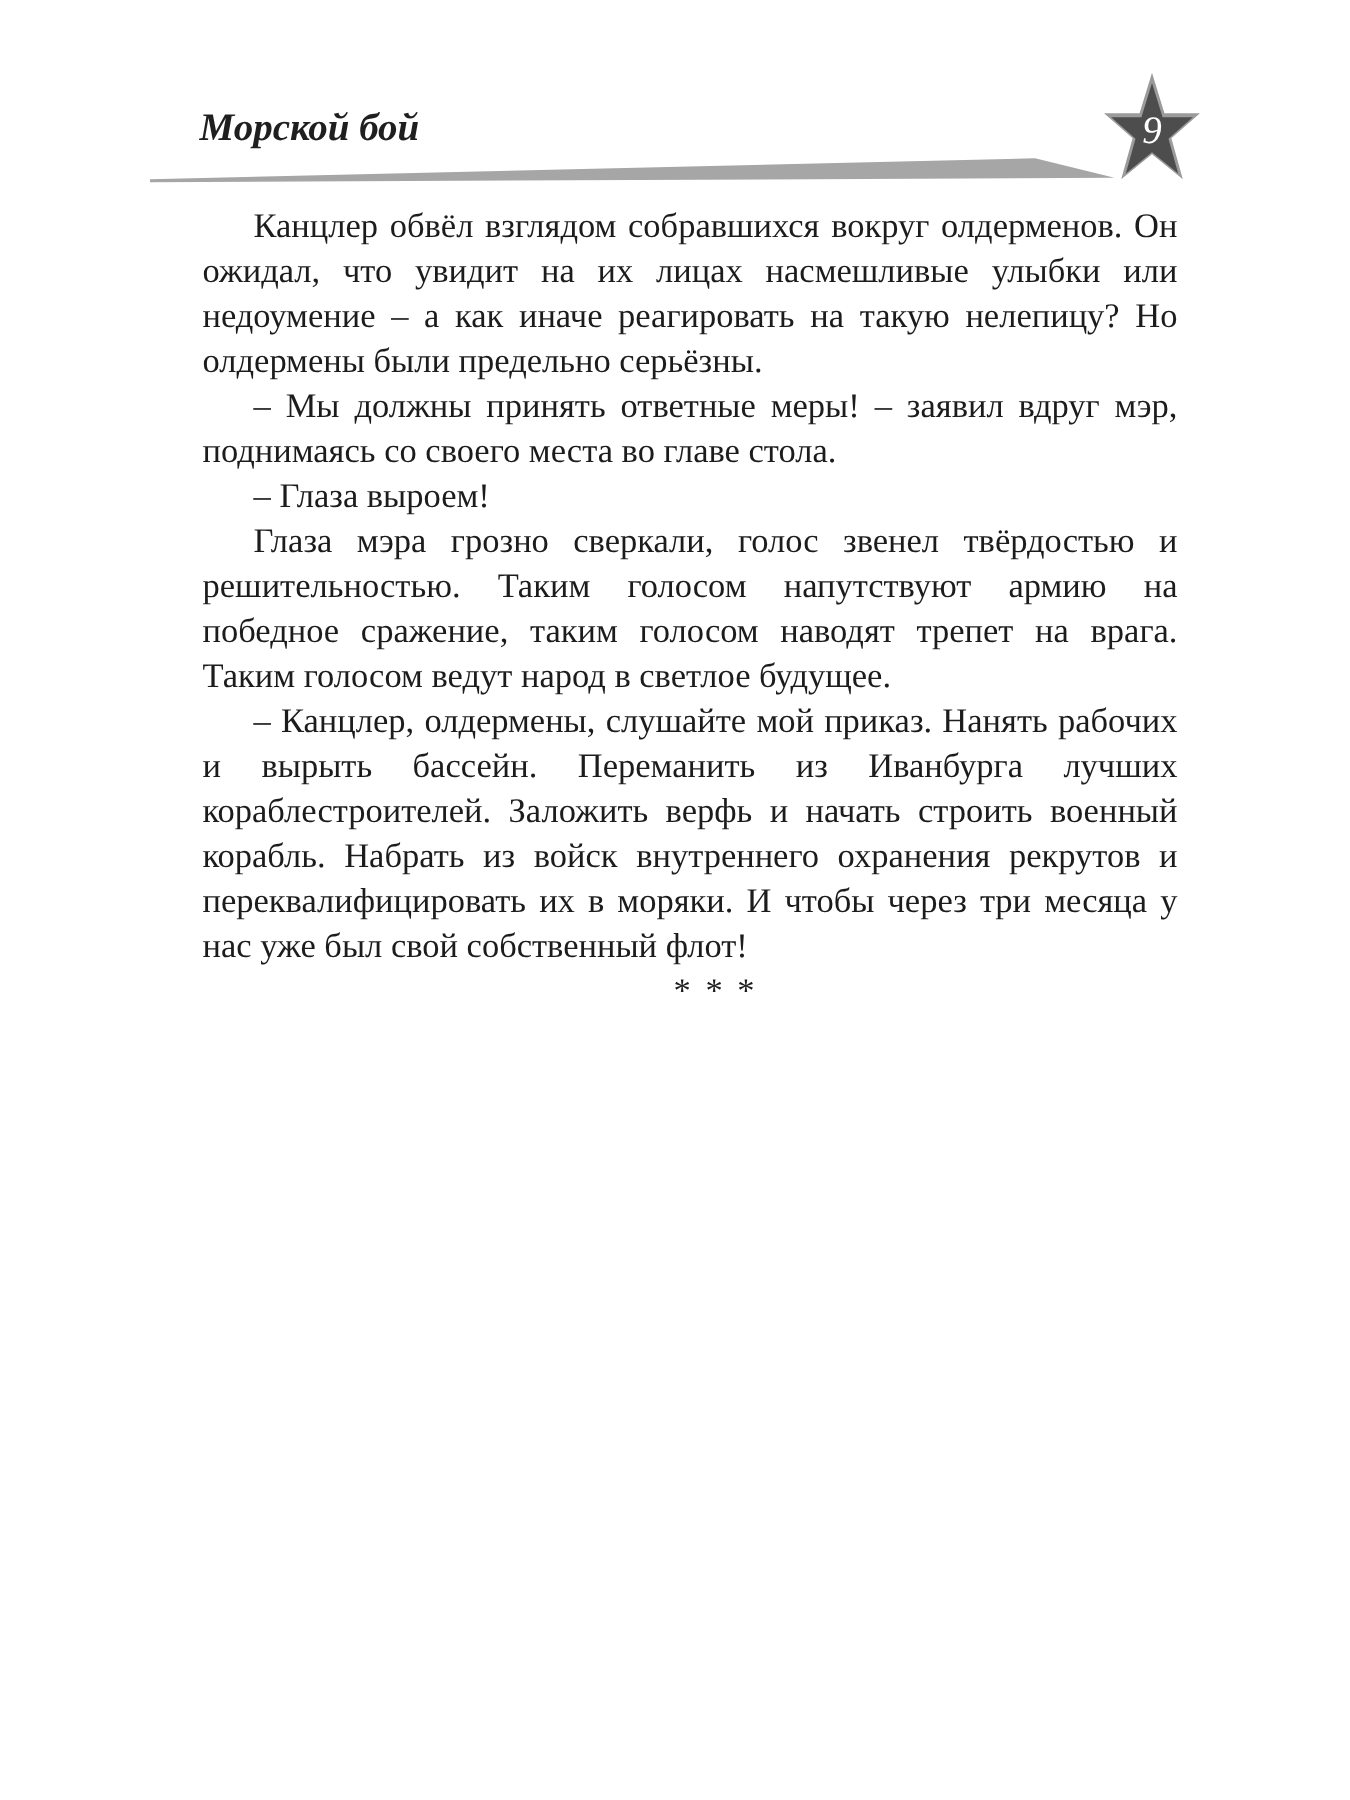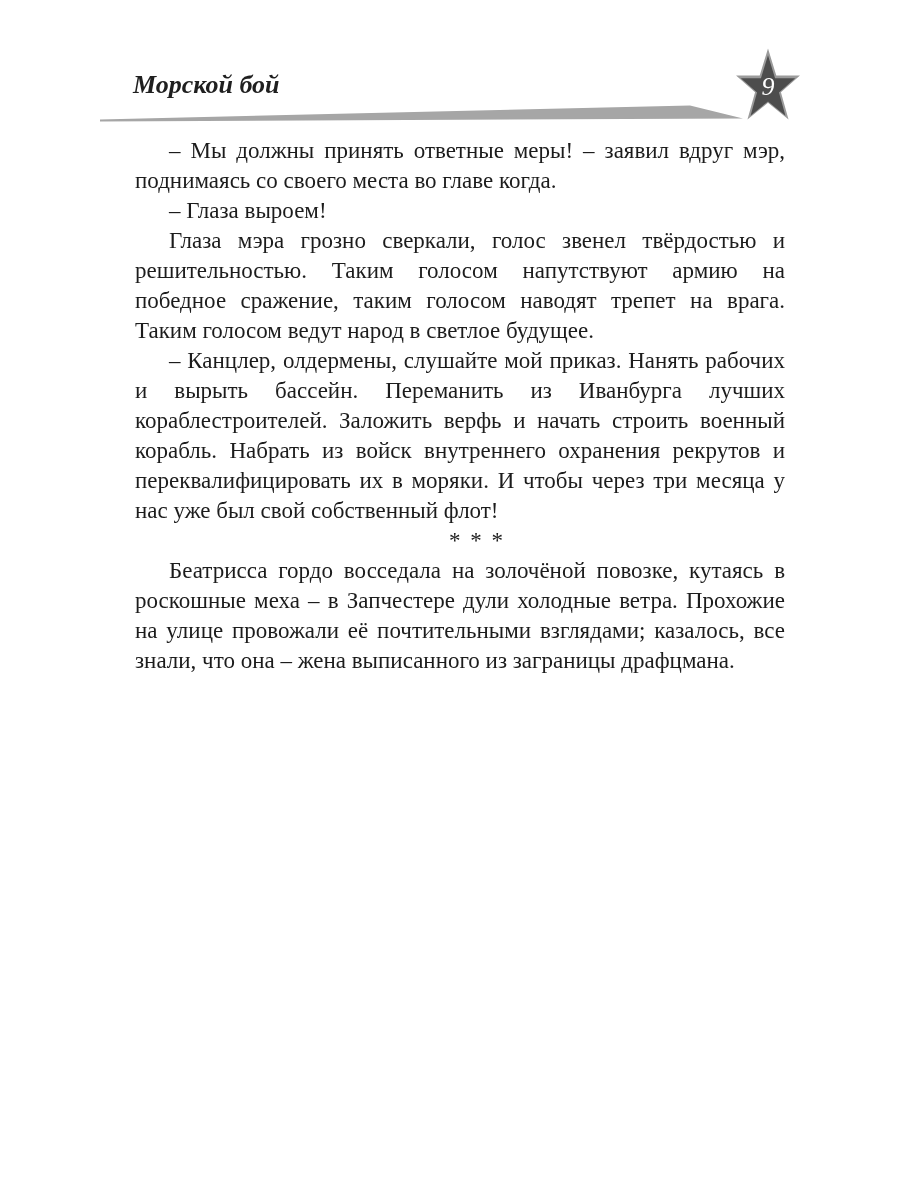--- a/index.html
+++ b/index.html
@@ -84,21 +84,21 @@
 
   <div class="star-badge">
     <svg viewBox="0 0 100 100" preserveAspectRatio="none">
       <polygon points="50,2 62.2,36.5 97,36.5 69,58 80.2,93 50,71.5 19.8,93 31,58 3,36.5 37.8,36.5" fill="#9b9b9b"></polygon>
       <polygon points="50,2 62.2,36.5 97,36.5 69,58 80.2,93 50,71.5 19.8,93 31,58 3,36.5 37.8,36.5" transform="translate(7.5,9) scale(0.85)" fill="#4d4d4d"></polygon>
     </svg>
     <div class="star-num">9</div>
   </div>
 
   <div class="content">
-    <p>– Мы должны принять ответные меры! – заявил вдруг мэр, поднимаясь со своего места во главе когда.</p>
+    <p>Канцлер обвёл взглядом собравшихся вокруг олдерменов. Он ожидал, что увидит на их лицах насмешливые улыбки или недоумение – а как иначе реагировать на такую нелепицу? Но олдермены были предельно серьёзны.</p>
+    <p>– Мы должны принять ответные меры! – заявил вдруг мэр, поднимаясь со своего места во главе стола.</p>
     <p>– Глаза выроем!</p>
     <p>Глаза мэра грозно сверкали, голос звенел твёрдостью и решительностью. Таким голосом напутствуют армию на победное сражение, таким голосом наводят трепет на врага. Таким голосом ведут народ в светлое будущее.</p>
     <p>– Канцлер, олдермены, слушайте мой приказ. Нанять рабочих и вырыть бассейн. Переманить из Иванбурга лучших кораблестроителей. Заложить верфь и начать строить военный корабль. Набрать из войск внутреннего охранения рекрутов и переквалифицировать их в моряки. И чтобы через три месяца у нас уже был свой собственный флот!</p>
     <p class="separator">* * *</p>
-    <p>Беатрисса гордо восседала на золочёной повозке, кутаясь в роскошные меха – в Запчестере дули холодные ветра. Прохожие на улице провожали её почтительными взглядами; казалось, все знали, что она – жена выписанного из заграницы драфцмана.</p>
   </div>
 
 </div>
 
 </body></html>

